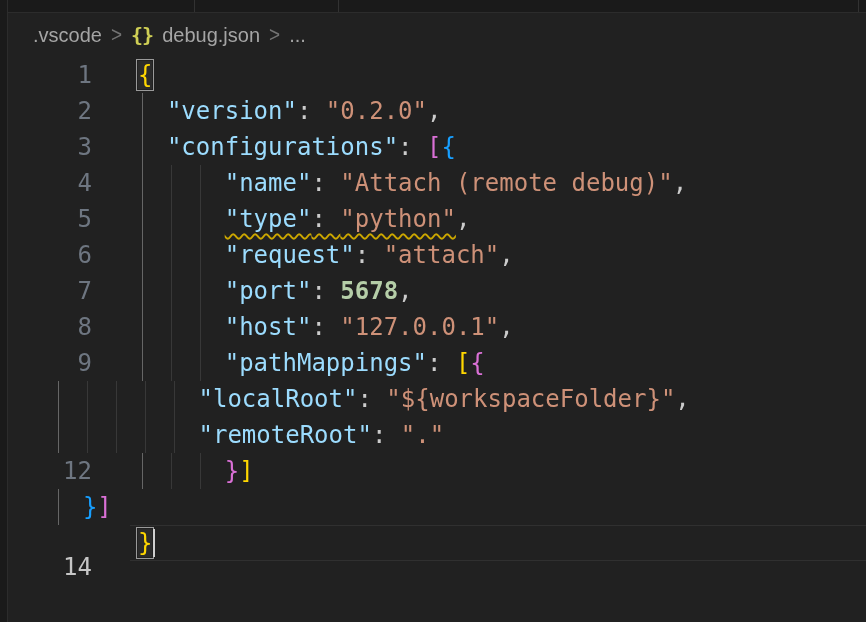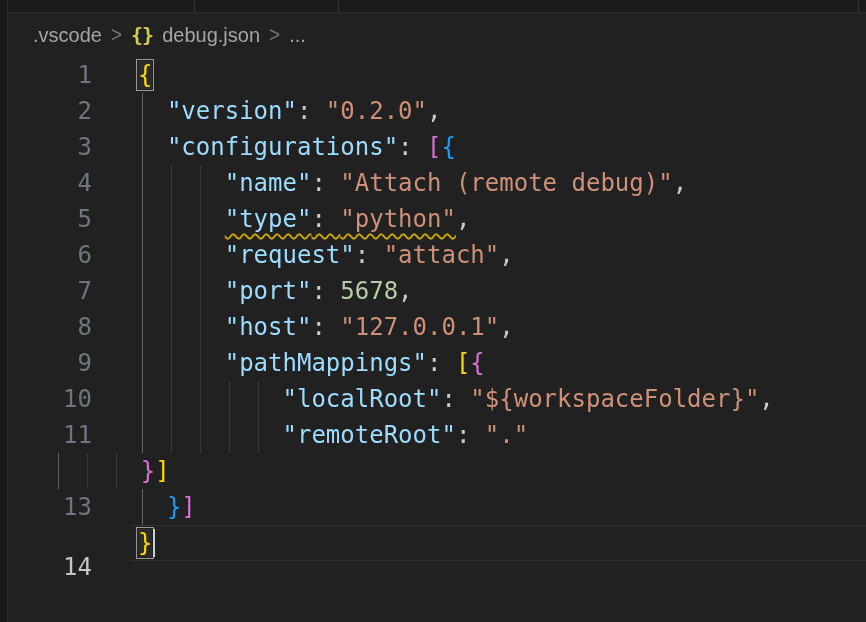--- a/index.html
+++ b/index.html
@@ -37,21 +37,21 @@
   .line.current .code::after{
     content:"";position:absolute;left:38px;right:0;height:1px;background:var(--line_border,#303030);
   }
   .line.current .code::before{top:0;}
   .line.current .code::after{bottom:0;}
   .guide{position:absolute;top:0;bottom:0;width:1px;background:var(--guide,#363636);}
   .guide.active{background:var(--guide_active,#5c5c5c);}
   .cursor{position:absolute;top:4px;bottom:4px;width:2px;background:var(--cursor,#cfcfcf);}
   .tk-k{color:var(--key,#9cdcfe);}
   .tk-s{color:var(--str,#ce9178);}
-  .tk-n{color:var(--num,#b5cea8);}
+  .tk-n{color:var(--num,#b5cea8);font-weight:bold;}
   .tk-p{color:var(--pun,#cccccc);}
   .tk-b1{color:var(--b1,#ffd700);}
   .tk-b2{color:var(--b2,#da70d6);}
   .tk-b3{color:var(--b3,#179fff);}
   .match{outline:1px solid var(--match_border,#969696);outline-offset:1px;background:rgba(140,140,140,0.10);}
   .squiggle{
     text-decoration-line:underline;text-decoration-style:wavy;
     text-decoration-color:var(--warn,#cca700);text-decoration-thickness:2px;
     text-underline-offset:6px;text-decoration-skip-ink:none;
   }
@@ -109,32 +109,30 @@
       </div>
       <div class="line">
         <div class="gutter">8</div>
         <div class="code"><i class="guide active" style="left: calc(0ch + 50px);"></i><i class="guide" style="left: calc(2ch + 50px);"></i><i class="guide" style="left: calc(4ch + 50px);"></i><span>      </span><span class="tk-k">"host"</span><span class="tk-p">: </span><span class="tk-s">"127.0.0.1"</span><span class="tk-p">,</span></div>
       </div>
       <div class="line">
         <div class="gutter">9</div>
         <div class="code"><i class="guide active" style="left: calc(0ch + 50px);"></i><i class="guide" style="left: calc(2ch + 50px);"></i><i class="guide" style="left: calc(4ch + 50px);"></i><span>      </span><span class="tk-k">"pathMappings"</span><span class="tk-p">: </span><span class="tk-b1">[</span><span class="tk-b2">{</span></div>
       </div>
       <div class="line">
-        <div class="gutter">10</div>
         <div class="code"><i class="guide active" style="left: calc(0ch + 50px);"></i><i class="guide" style="left: calc(2ch + 50px);"></i><i class="guide" style="left: calc(4ch + 50px);"></i><i class="guide" style="left: calc(6ch + 50px);"></i><i class="guide" style="left: calc(8ch + 50px);"></i><span>          </span><span class="tk-k">"localRoot"</span><span class="tk-p">: </span><span class="tk-s">"${workspaceFolder}"</span><span class="tk-p">,</span></div>
       </div>
       <div class="line">
-        <div class="gutter">11</div>
         <div class="code"><i class="guide active" style="left: calc(0ch + 50px);"></i><i class="guide" style="left: calc(2ch + 50px);"></i><i class="guide" style="left: calc(4ch + 50px);"></i><i class="guide" style="left: calc(6ch + 50px);"></i><i class="guide" style="left: calc(8ch + 50px);"></i><span>          </span><span class="tk-k">"remoteRoot"</span><span class="tk-p">: </span><span class="tk-s">"."</span></div>
       </div>
       <div class="line">
+        <div class="gutter">12</div>
         <div class="code"><i class="guide active" style="left: calc(0ch + 50px);"></i><i class="guide" style="left: calc(2ch + 50px);"></i><i class="guide" style="left: calc(4ch + 50px);"></i><span>      </span><span class="tk-b2">}</span><span class="tk-b1">]</span></div>
       </div>
       <div class="line">
-        <div class="gutter">13</div>
         <div class="code"><i class="guide active" style="left: calc(0ch + 50px);"></i><span>  </span><span class="tk-b3">}</span><span class="tk-b2">]</span></div>
       </div>
       <div class="line current">
         <div class="gutter">14</div>
         <div class="code"><i class="cursor" style="left: calc(1ch + 47px);"></i><span class="tk-b1 match">}</span></div>
       </div>
     </div>
 
 </div>
 

